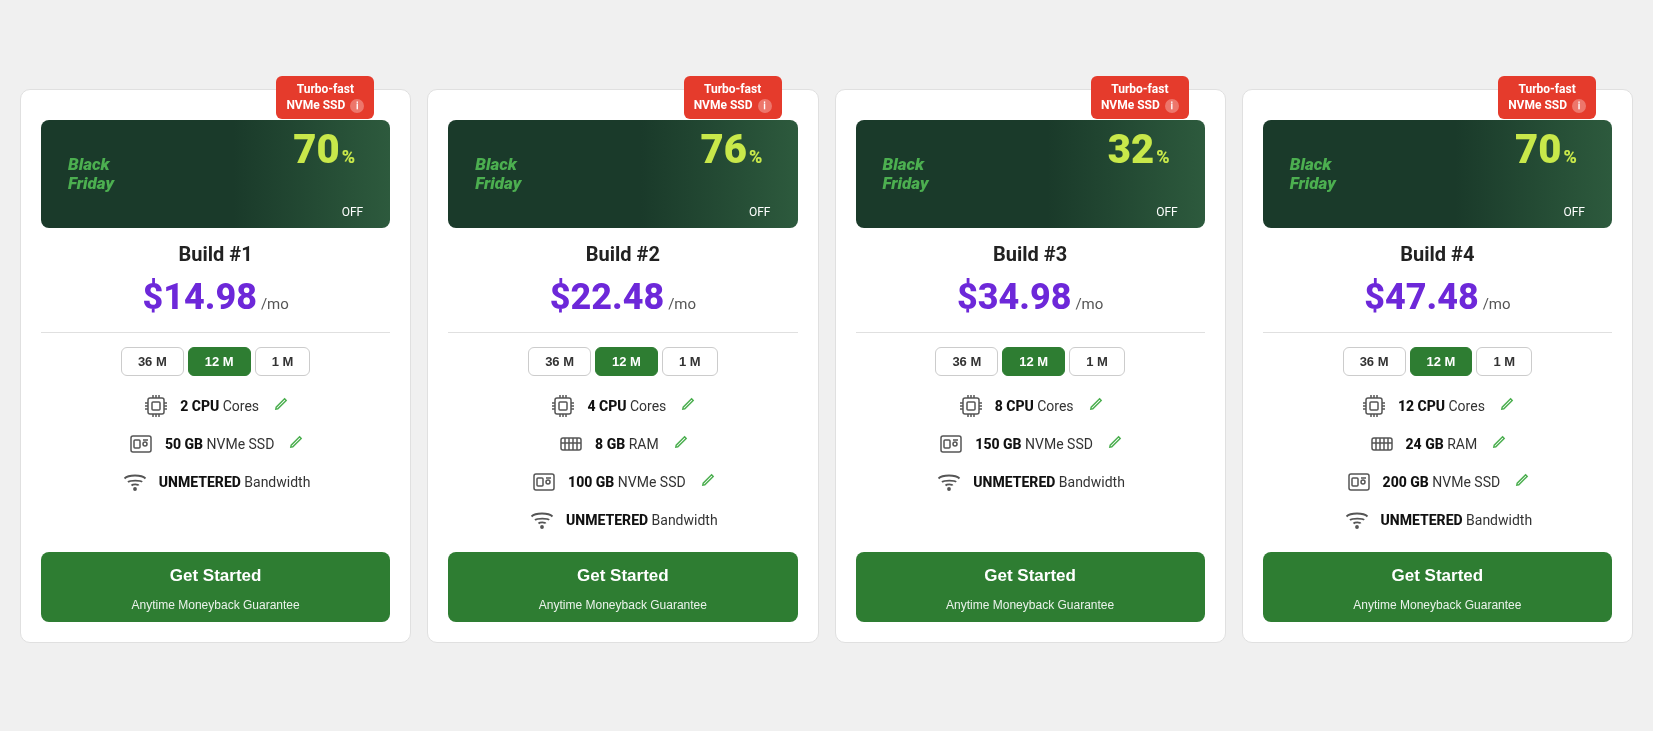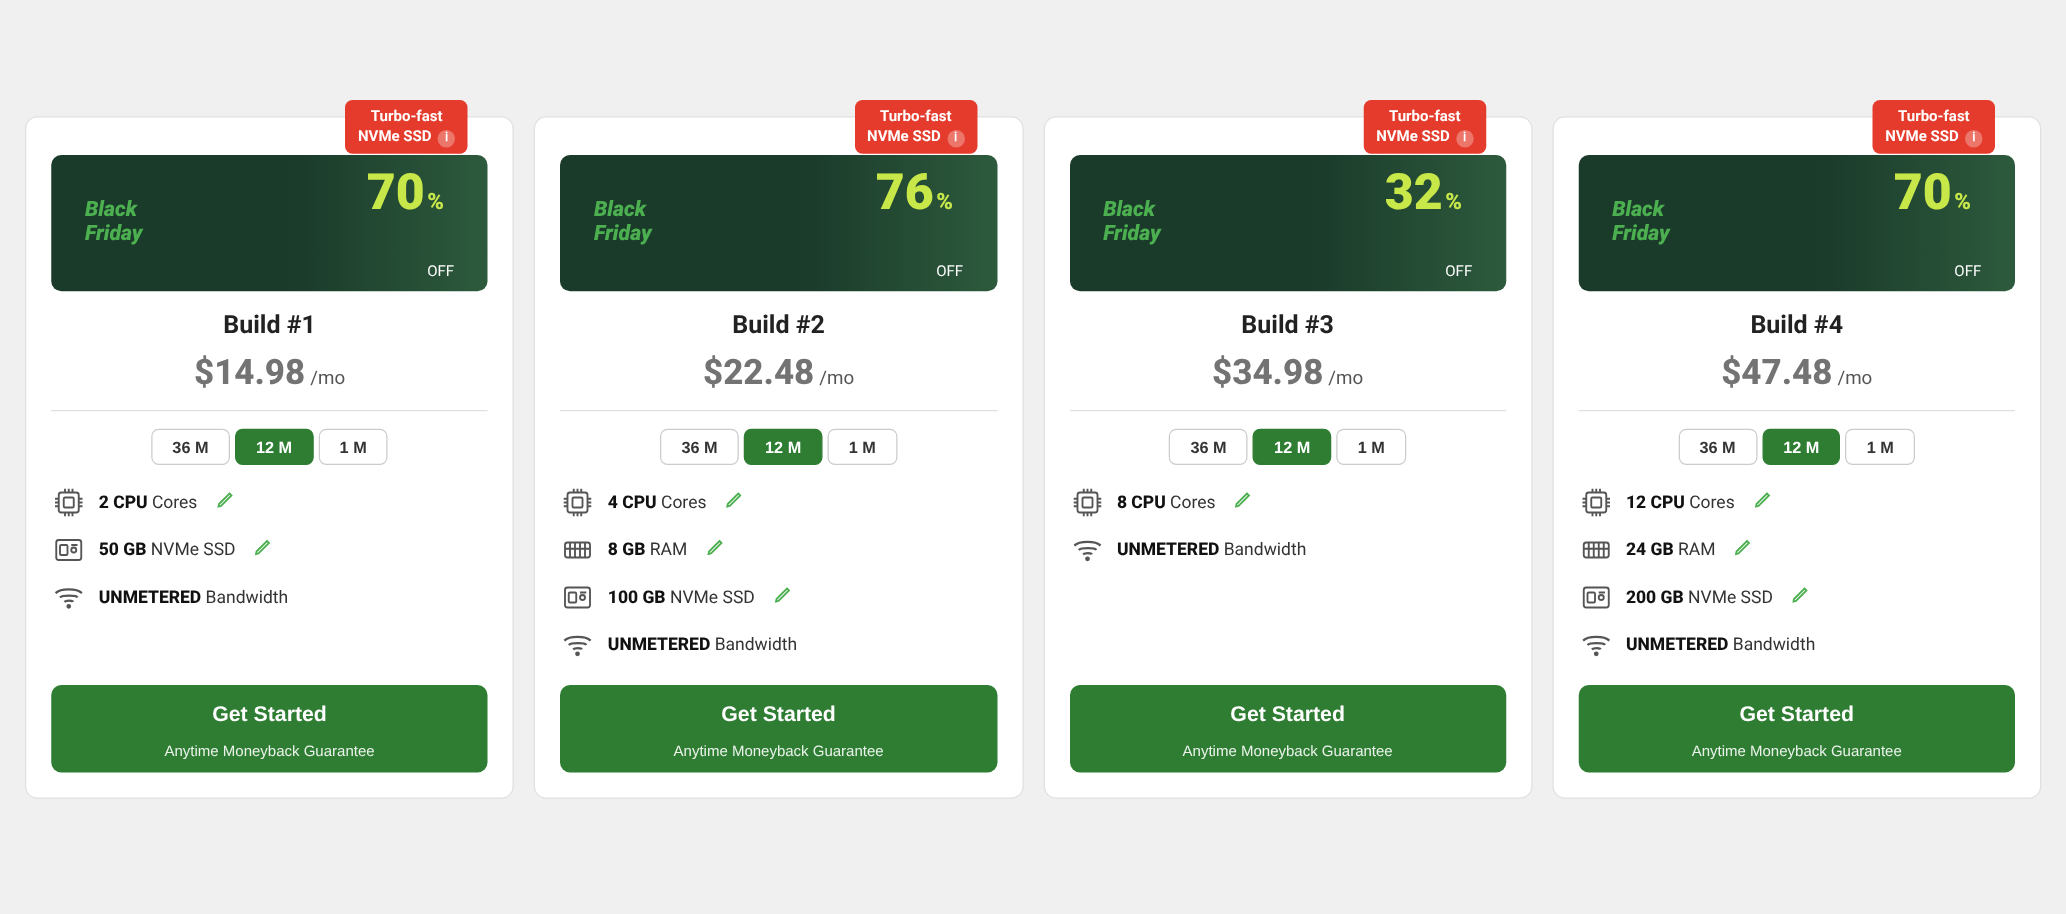--- a/index.html
+++ b/index.html
@@ -108,22 +108,22 @@
       margin-bottom: 10px;
       text-align: center;
     }
     .price-line {
       display: flex;
       align-items: baseline;
       gap: 4px;
       margin-bottom: 14px;
     }
     .price-amount {
-      color: #737373;
-      font-size: 28px;
+      color: #6d28d9;
+      font-size: 36px;
       font-weight: 800;
     }
     .price-period {
       color: #555;
       font-size: 15px;
       font-weight: 400;
     }
     .divider {
       width: 100%;
       height: 1px;
@@ -150,20 +150,21 @@
       border-color: #2e7d32;
       color: #fff;
     }
     .specs-list {
       width: 100%;
       list-style: none;
       margin-bottom: 18px;
       display: flex;
       flex-direction: column;
       gap: 10px;
+      align-items: center;
     }
     .spec-item {
       display: flex;
       align-items: center;
       gap: 10px;
       font-size: 14px;
       color: #333;
     }
     .spec-icon {
       width: 28px;
@@ -434,20 +435,34 @@
               <line x1="20" y1="15" x2="23" y2="15"></line>
   </svg>
           </span>
       <span><strong class="spec-bold">8 CPU</strong> Cores</span>
       <span class="spec-edit"><svg viewBox="0 0 20 20" fill="none" stroke="#4caf50" stroke-width="1.8" width="16" height="16">
     <path d="M14.5 3.5l2 2L6 16l-2.5.5.5-2.5L14.5 3.5z"></path>
   </svg></span>
     </li>
         <li class="spec-item">
       <span class="spec-icon">
+            <svg viewBox="0 0 24 24" fill="none" stroke="#555" stroke-width="1.5">
+    <rect x="2" y="4" width="20" height="16" rx="2"></rect>
+    <rect x="5" y="8" width="6" height="8" rx="1"></rect>
+    <circle cx="16" cy="12" r="2"></circle>
+    <line x1="14" y1="8" x2="19" y2="8"></line>
+  </svg>
+          </span>
+      <span><strong class="spec-bold">150 GB</strong> NVMe SSD</span>
+      <span class="spec-edit"><svg viewBox="0 0 20 20" fill="none" stroke="#4caf50" stroke-width="1.8" width="16" height="16">
+    <path d="M14.5 3.5l2 2L6 16l-2.5.5.5-2.5L14.5 3.5z"></path>
+  </svg></span>
+    </li>
+        <li class="spec-item">
+      <span class="spec-icon">
             <svg viewBox="0 0 24 24" fill="none" stroke="#555" stroke-width="1.8">
     <path d="M1.5 8.5C5.5 4.5 18.5 4.5 22.5 8.5"></path>
     <path d="M5 12c1.9-1.9 13-1.9 14 0"></path>
     <path d="M8.5 15.5c1.4-1.4 6.6-1.4 7 0"></path>
     <circle cx="12" cy="19" r="1" fill="#555"></circle>
   </svg>
           </span>
       <span><strong class="spec-bold">UNMETERED</strong> Bandwidth</span>
 
     </li>

